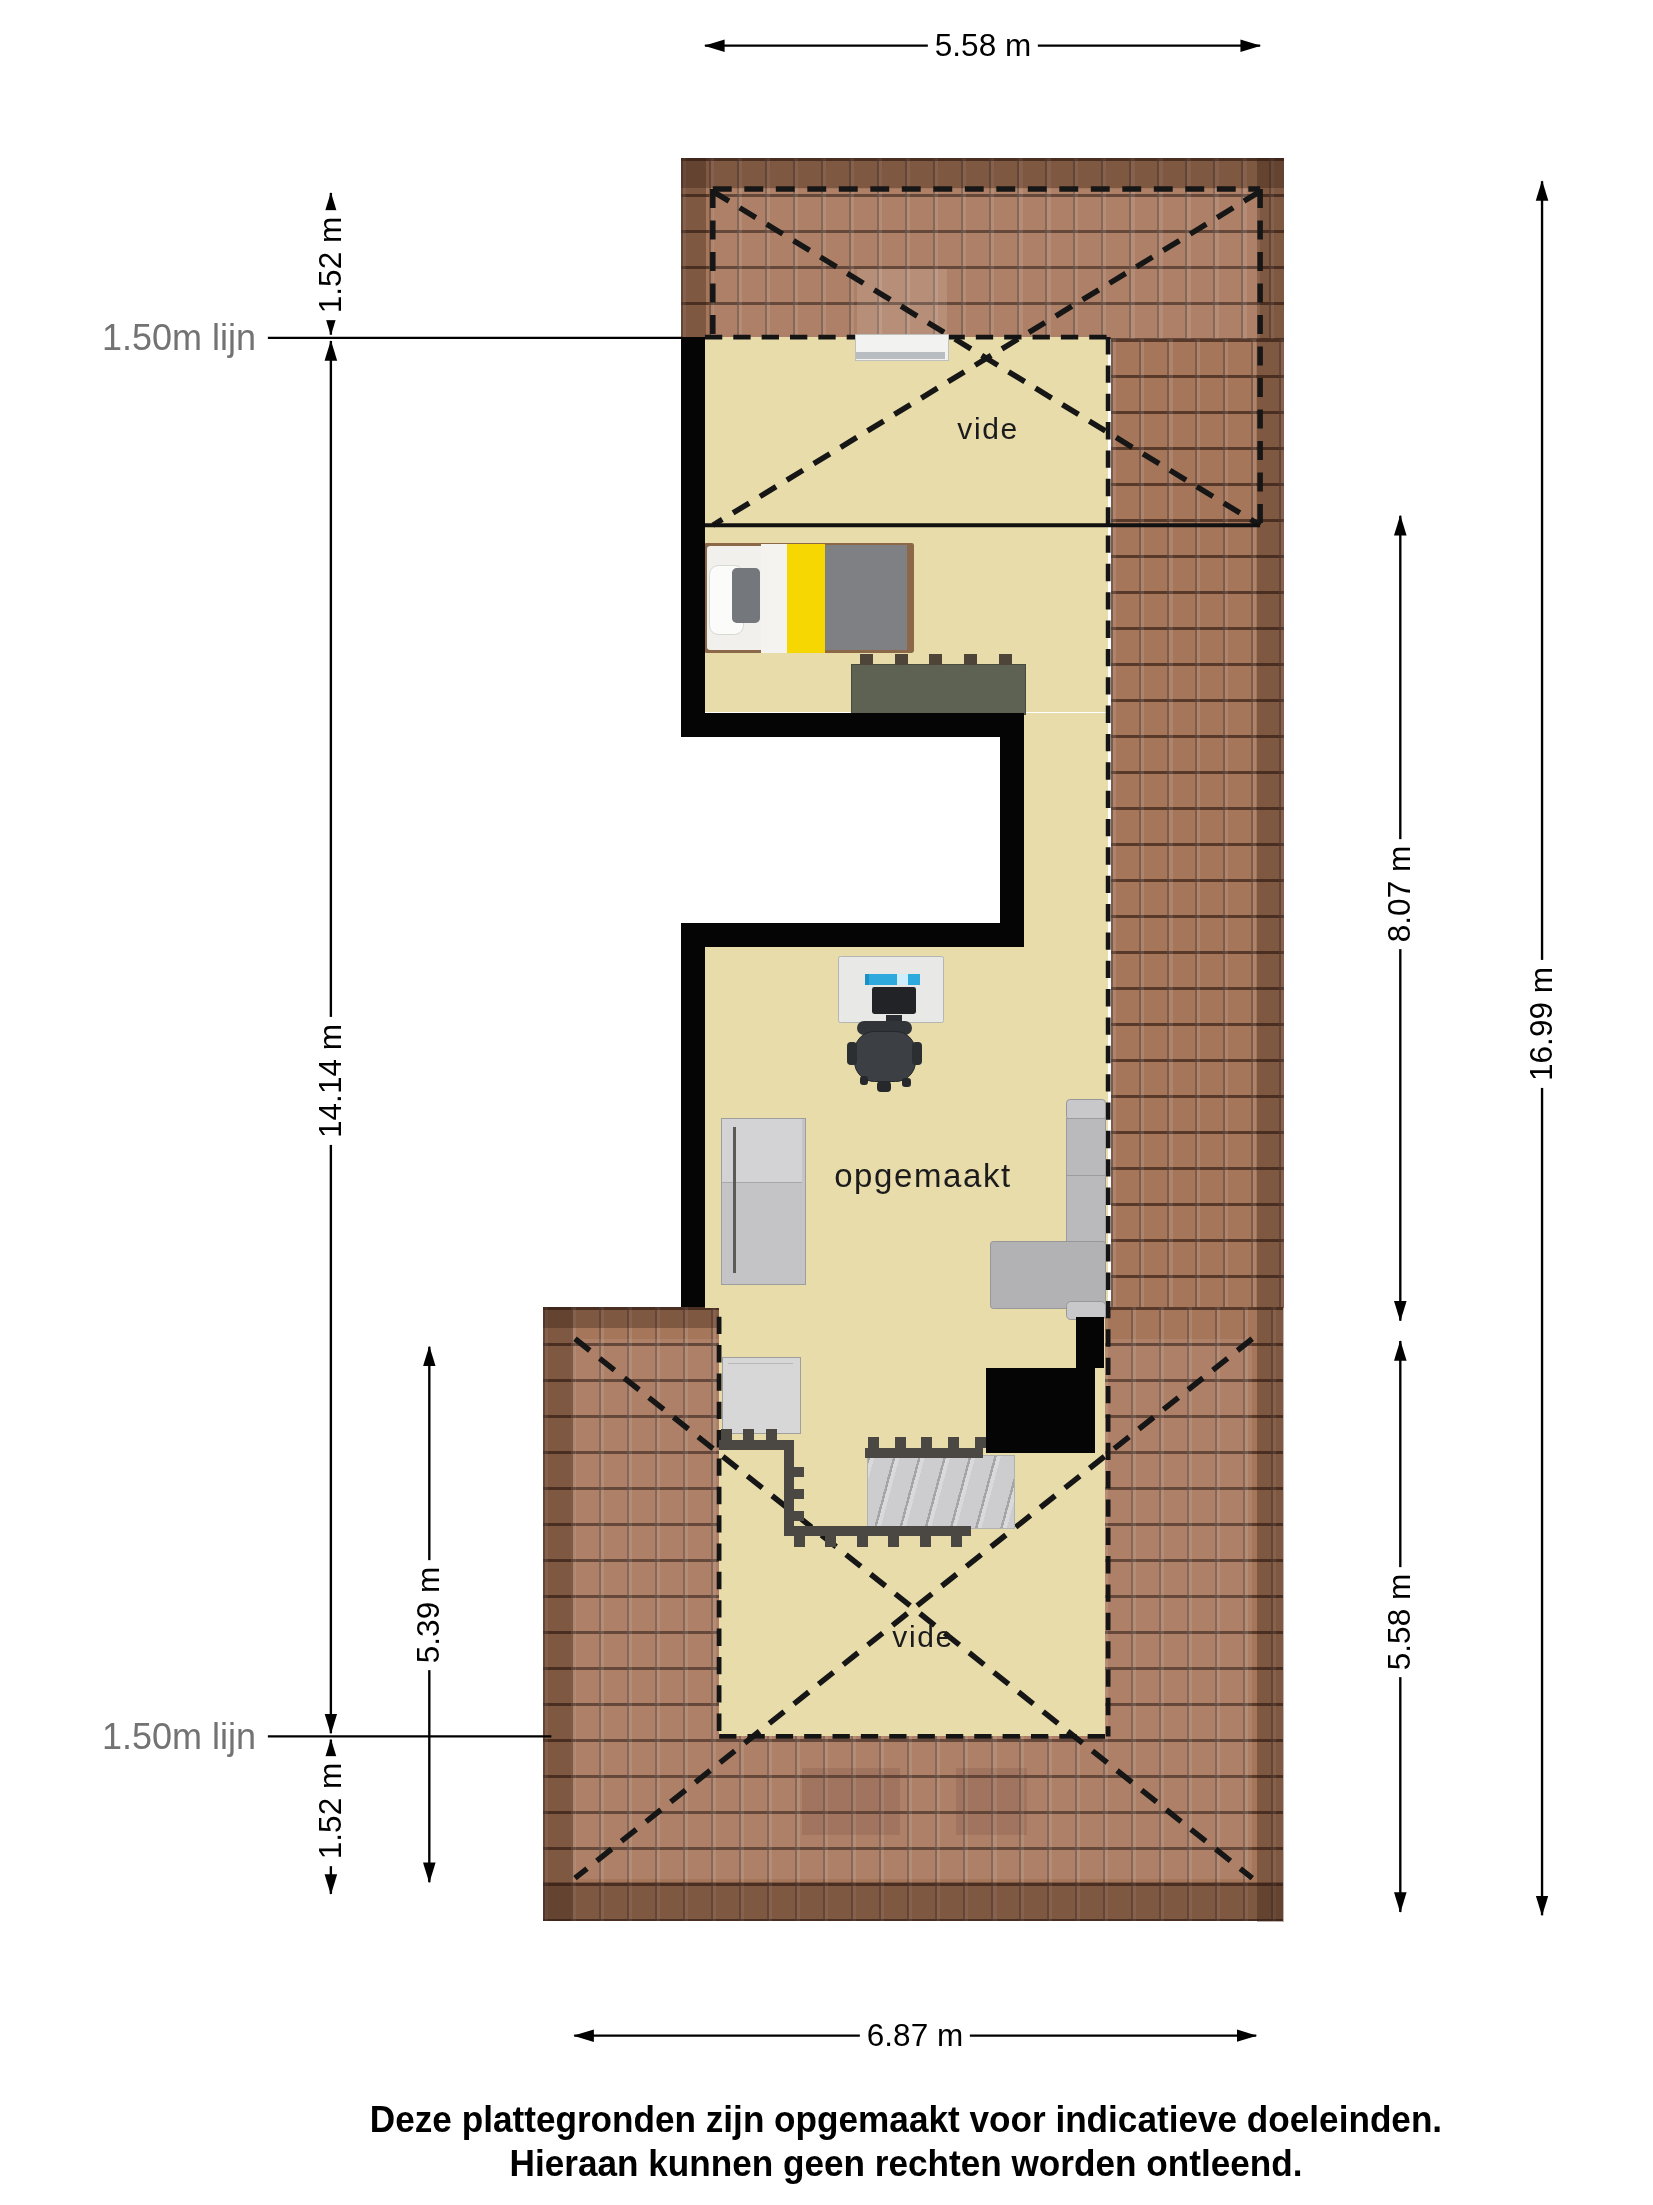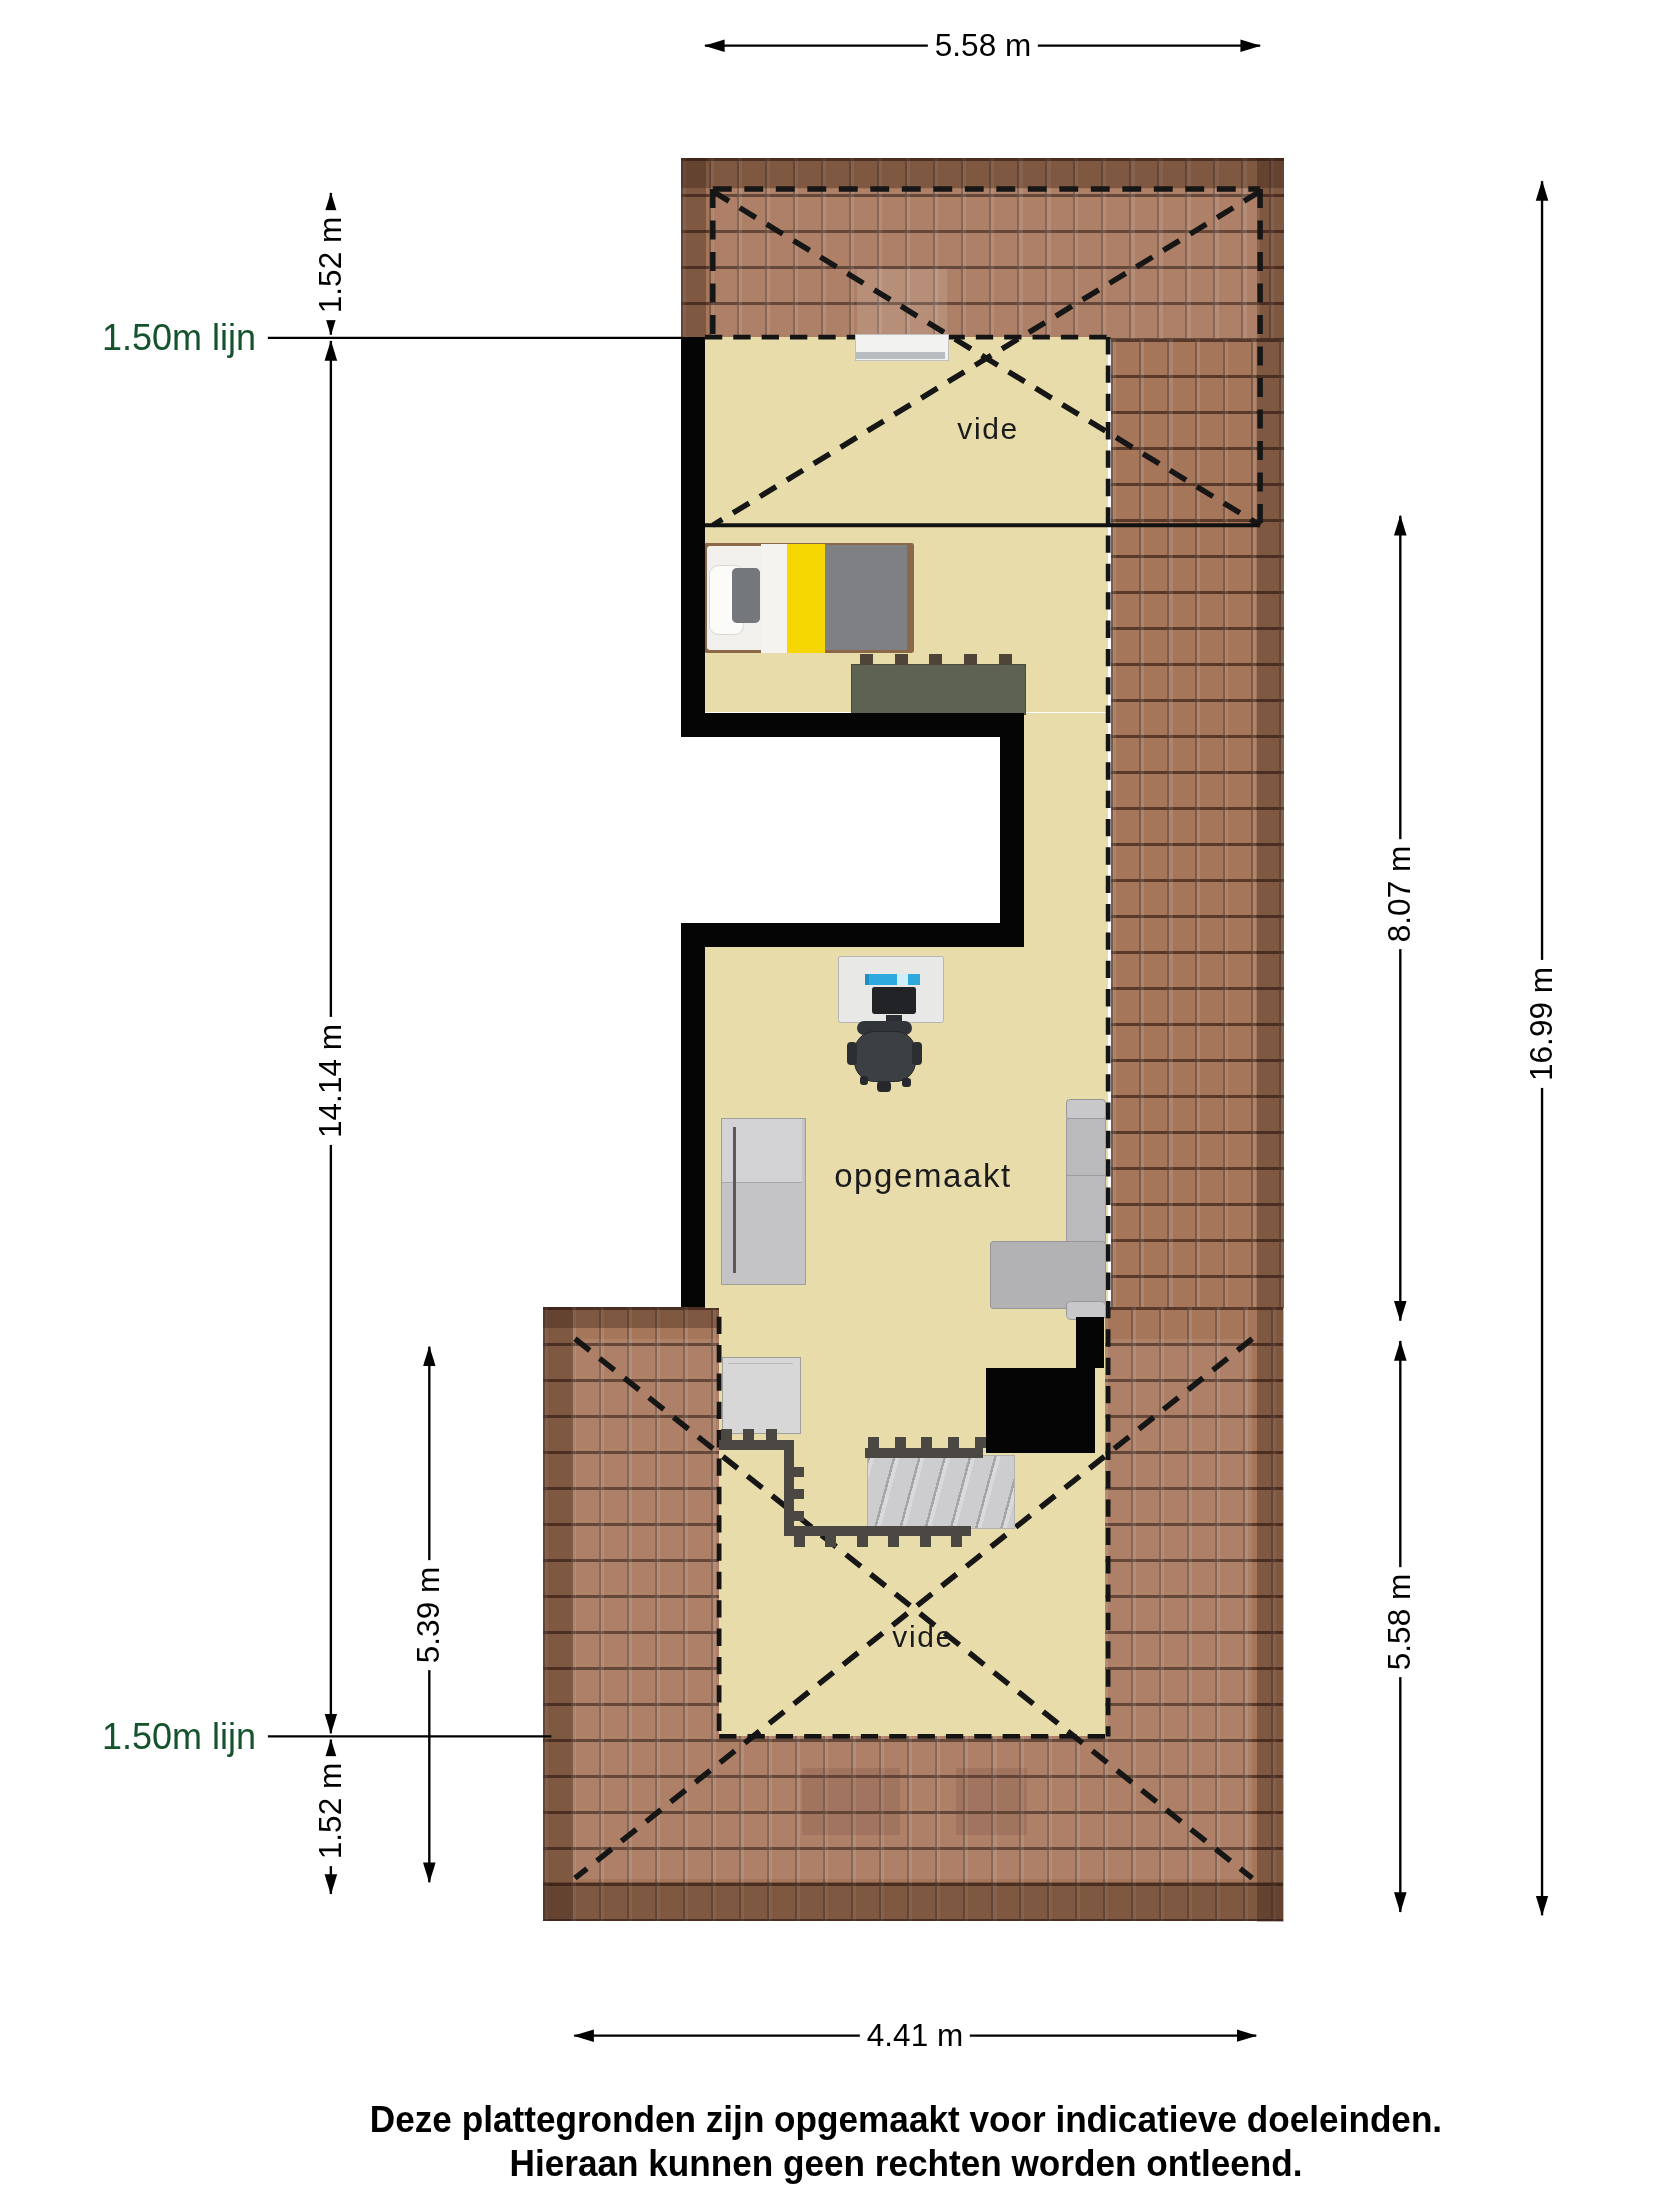--- a/index.html
+++ b/index.html
@@ -13,21 +13,21 @@
       repeating-linear-gradient(90deg, rgba(62,36,24,0.55) 0 2.4px, rgba(0,0,0,0) 2.4px 28px),
       repeating-linear-gradient(180deg, rgba(40,20,12,0.62) 0 3.2px, rgba(0,0,0,0) 3.2px 36px);
   }
   .eave{position:absolute;background:rgba(46,24,16,0.32);}
   .roofglow{position:absolute;background:rgba(255,255,255,0.08);}
   .floor{position:absolute;background:#e7dcaa;}
   .wall{position:absolute;background:#050505;}
   .dim{position:absolute;font-size:31.5px;line-height:1;color:#000;background:#fff;
        padding:3.9px 7px;transform:translate(-50%,-50%);white-space:nowrap;}
   .dim.vert{transform:translate(-50%,-50%) rotate(-90deg);}
-  .lijn{position:absolute;font-size:36px;line-height:1;color:#14532d;transform:translate(0,-50%);white-space:nowrap;}
+  .lijn{position:absolute;font-size:36px;line-height:1;color:#737373;transform:translate(0,-50%);white-space:nowrap;}
   .room{position:absolute;font-size:30px;line-height:1;color:#1b1b1b;letter-spacing:1.6px;
         transform:translate(-50%,-50%);white-space:nowrap;}
   .disc{position:absolute;font-size:37px;font-weight:bold;color:#000;white-space:nowrap;
         transform:translate(-50%,-50%) scaleX(0.95);}
   svg{position:absolute;left:0;top:0;pointer-events:none;}
 </style>
 </head>
 <body>
 
 <div id="stage">
@@ -197,21 +197,21 @@
   <div class="room" style="left:923px;top:1637px;">vide</div>
 
   <div class="dim" style="left:983px;top:46px;">5.58 m</div>
   <div class="dim vert" style="left:331px;top:265px;">1.52 m</div>
   <div class="dim vert" style="left:331px;top:1081px;">14.14 m</div>
   <div class="dim vert" style="left:429px;top:1615px;">5.39 m</div>
   <div class="dim vert" style="left:331px;top:1811px;">1.52 m</div>
   <div class="dim vert" style="left:1400px;top:894px;">8.07 m</div>
   <div class="dim vert" style="left:1400px;top:1622px;">5.58 m</div>
   <div class="dim vert" style="left:1542px;top:1024px;">16.99 m</div>
-  <div class="dim" style="left:915px;top:2036px;">4.41 m</div>
+  <div class="dim" style="left:915px;top:2036px;">6.87 m</div>
 
   <div class="lijn" style="left:102px;top:338px;">1.50m lijn</div>
   <div class="lijn" style="left:102px;top:1737px;">1.50m lijn</div>
 
   <div class="disc" style="left:906px;top:2120px;">Deze plattegronden zijn opgemaakt voor indicatieve doeleinden.</div>
   <div class="disc" style="left:906px;top:2164px;">Hieraan kunnen geen rechten worden ontleend.</div>
 
 </div>
 
 

